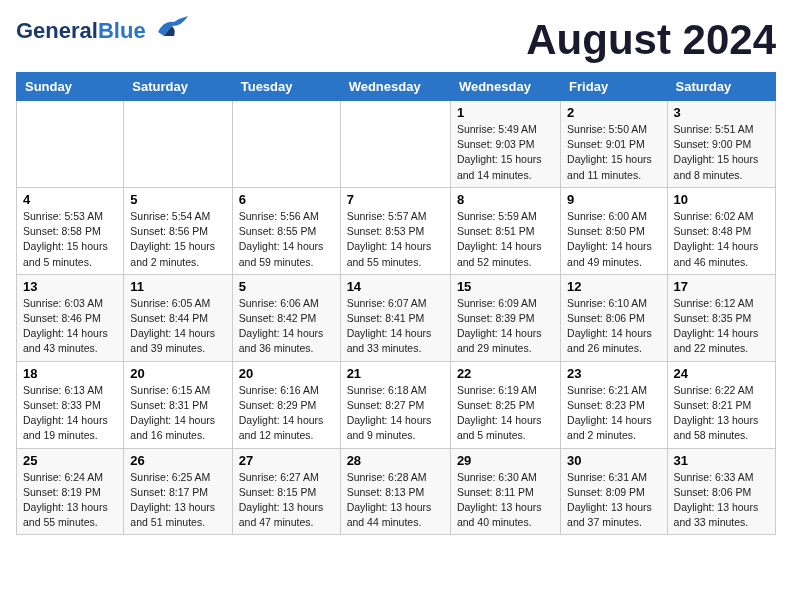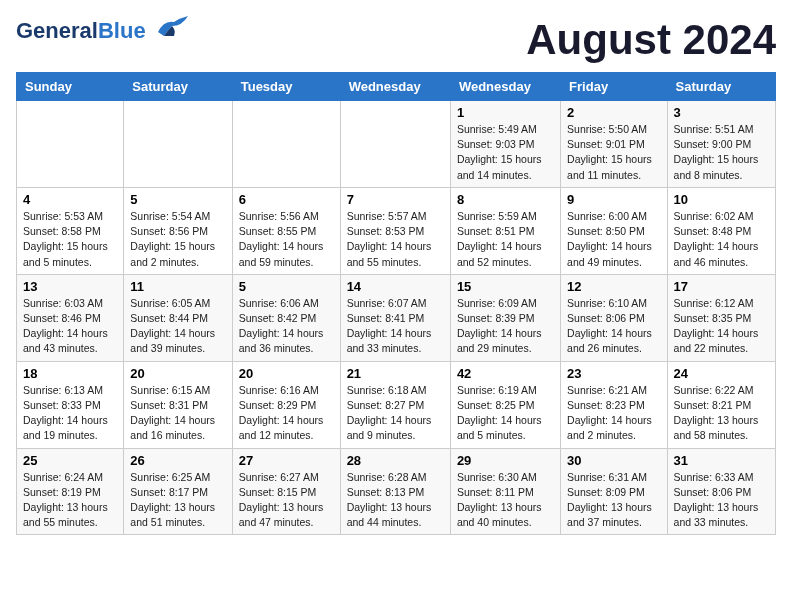--- a/index.html
+++ b/index.html
@@ -266,21 +266,21 @@
 and 12 minutes.</div>
         </td>
         <td>
           <span class="day-number">21</span>
           <div class="day-info">Sunrise: 6:18 AM
 Sunset: 8:27 PM
 Daylight: 14 hours
 and 9 minutes.</div>
         </td>
         <td>
-          <span class="day-number">42</span>
+          <span class="day-number">22</span>
           <div class="day-info">Sunrise: 6:19 AM
 Sunset: 8:25 PM
 Daylight: 14 hours
 and 5 minutes.</div>
         </td>
         <td>
           <span class="day-number">23</span>
           <div class="day-info">Sunrise: 6:21 AM
 Sunset: 8:23 PM
 Daylight: 14 hours

